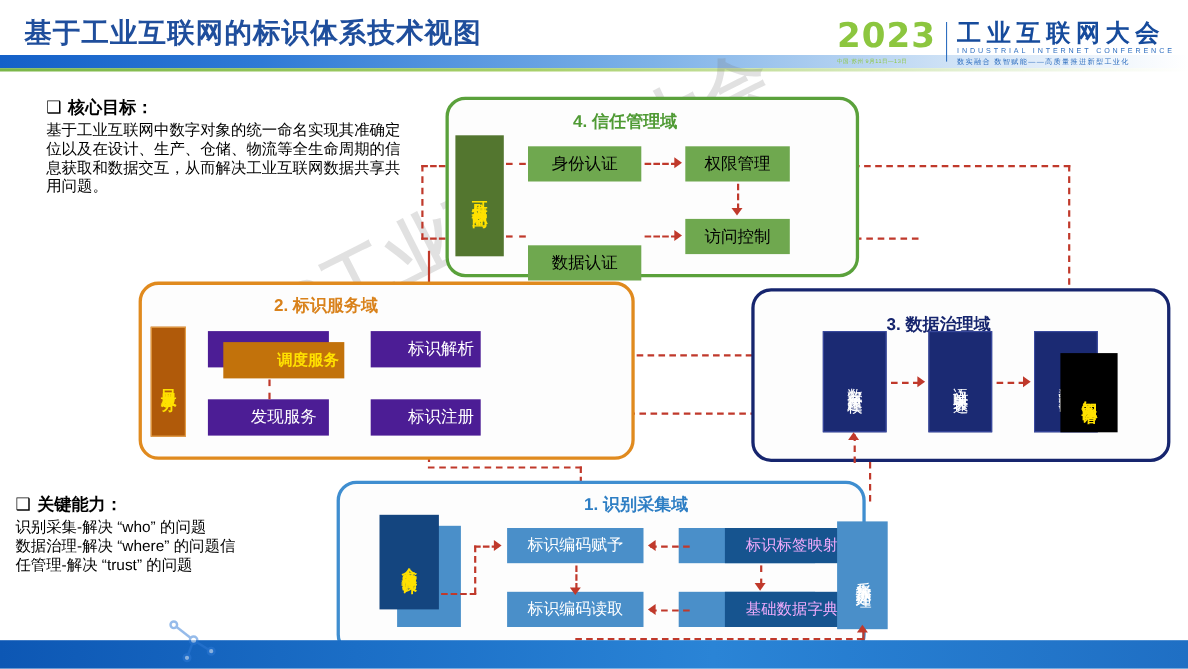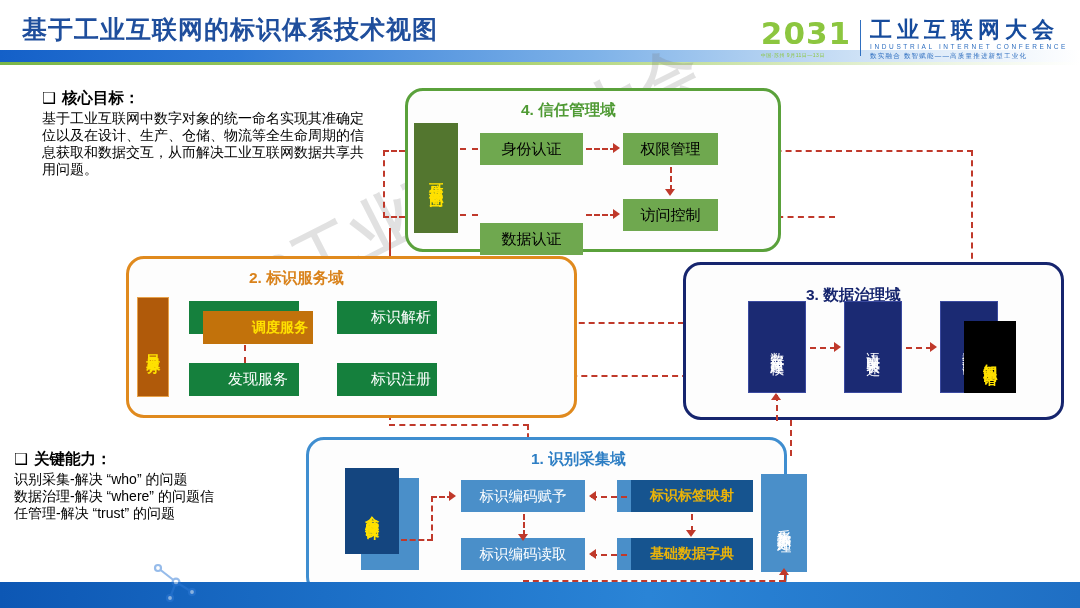--- a/index.html
+++ b/index.html
@@ -51,27 +51,27 @@
   #domain2{left:126px;top:256px;width:445px;height:156px;border:3px solid #e08a1e;}
   #domain2 .domain-title{color:#d9821b;left:120px;top:9px;}
   #domain3{left:683px;top:262px;width:375px;height:152px;border:3px solid #16256e;}
   #domain3 .domain-title{color:#16256e;left:120px;top:20px;}
   #domain1{left:306px;top:437px;width:475px;height:152px;border:3px solid #3f8ed0;}
   #domain1 .domain-title{color:#2d7ec4;left:222px;top:9px;}
   
   .node{position:absolute;display:flex;align-items:center;justify-content:center;text-align:center;box-sizing:border-box;}
   .g-node{background:#6fa84f;color:#000000;font-size:15px;}
   .g-side{background:#53762f;color:#ffe100;font-size:14px;font-weight:700;line-height:1.1;}
-  .o-node{background:#15803d;color:#ffffff;font-size:15px;padding-left:28px;}
+  .o-node{background:#4c1d95;color:#ffffff;font-size:15px;padding-left:28px;}
   .o-side{background:#b05a0a;color:#ffe100;font-size:14px;font-weight:700;line-height:1.12;border:1px solid #e8a24a;}
   .o-callout{background:#c2720b;color:#ffe100;font-size:14px;font-weight:700;padding-left:44px;}
   .n-node{background:#1b2a73;color:#ffffff;font-size:14px;line-height:1.12;border:1px solid #3b4aa0;}
   .k-callout{background:#000000;color:#ffe100;font-size:14px;font-weight:700;line-height:1.12;}
   .b-node{background:#4a8fc9;color:#ffffff;font-size:14.5px;line-height:1.13;}
-  .b-callout{background:#16548f;color:#eab308;font-size:14px;font-weight:700;}
+  .b-callout{background:#16548f;color:#f0abfc;font-size:14px;font-weight:400;margin-left:28px;}
   .b-side{background:#14457f;color:#ffe100;font-size:14px;font-weight:700;line-height:1.12;}
   .vtxt{writing-mode:vertical-rl;text-orientation:upright;letter-spacing:2px;}
   
   .ln{position:absolute;}
   .dash-h{border-top:2px dashed #c0392b;}
   .dash-v{border-left:2px dashed #c0392b;}
   .solid-v{border-left:2px solid #c0392b;}
   .arw{position:absolute;width:0;height:0;}
   .arw-r{border-left:7px solid #c0392b;border-top:5px solid transparent;border-bottom:5px solid transparent;}
   .arw-l{border-right:7px solid #c0392b;border-top:5px solid transparent;border-bottom:5px solid transparent;}
@@ -98,21 +98,21 @@
 </style>
 </head>
 <body>
 
 <div id="slide-title">基于工业互联网的标识体系技术视图</div>
 <div id="header-rule"></div>
 <div id="header-rule-green"></div>
 
 <div id="conf-logo">
   <div>
-    <div id="logo-year">2031</div>
+    <div id="logo-year">2023</div>
     <div id="logo-year-sub">中国·苏州  9月11日—13日</div>
   </div>
   <div id="logo-divider"></div>
   <div>
     <div id="logo-cn">工业互联网大会</div>
     <div id="logo-en">INDUSTRIAL INTERNET CONFERENCE</div>
     <div id="logo-tag">数实融合  数智赋能——高质量推进新型工业化</div>
   </div>
 </div>
 

